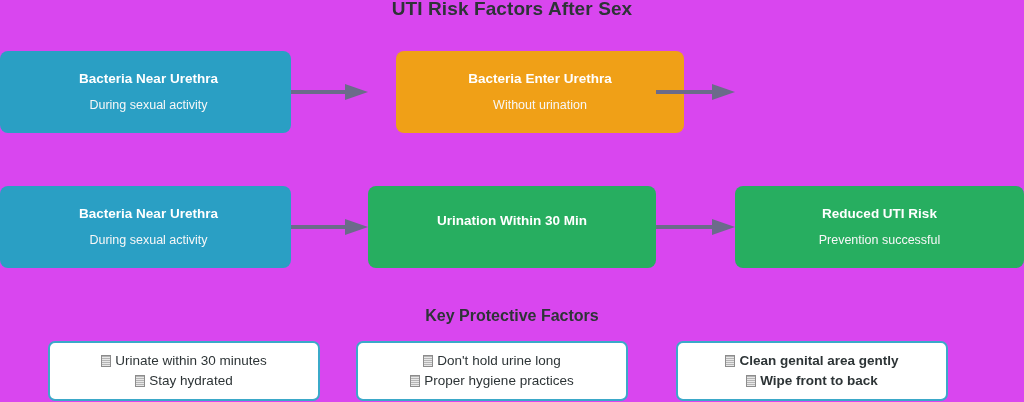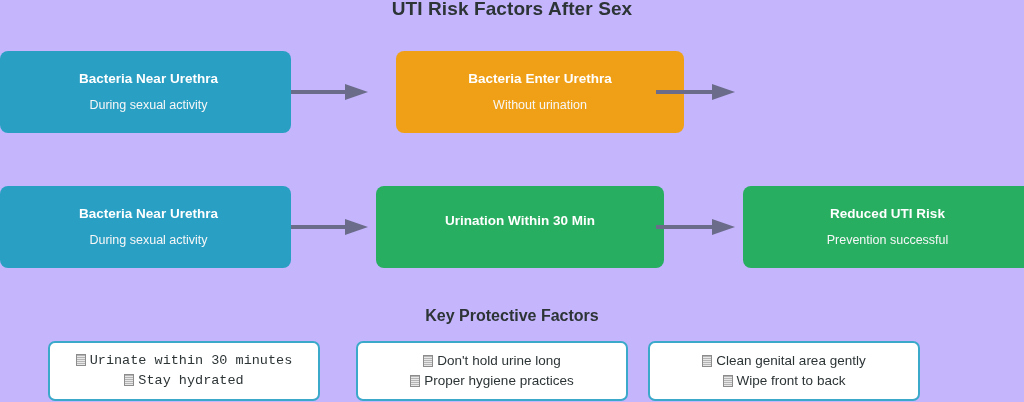--- a/index.html
+++ b/index.html
@@ -10,21 +10,21 @@
     height: 402px;
     background: #ffffff;
     font-family: "Liberation Sans", sans-serif;
     overflow: hidden;
   }
 
   #diagram {
     position: relative;
     width: 1024px;
     height: 402px;
-    background: #c4b5fd;
+    background: #d946ef;
   }
 
   
   .main-title {
     position: absolute;
     top: -2px;
     left: 0;
     width: 1024px;
     text-align: center;
     font-size: 19px;
@@ -72,21 +72,21 @@
 
   
   .col-1 { left: 0px;   width: 291px; }
   .col-2 { left: 368px; width: 288px; }
   .col-3 { left: 735px; width: 289px; }
 
   
   .n-blue   { background: #2a9fc4; padding-left: 16px; }
   .n-orange { background: #f0a017; margin-left: 28px; }
   .n-red    { background: #e74c3c; }
-  .n-green  { background: #27ae60; margin-left: 8px; }
+  .n-green  { background: #27ae60; }
 
   
   .arrow {
     position: absolute;
     top: 33px;
     height: 16px;
   }
   .arrow svg { display: block; }
   .arrow-1 { left: 291px; width: 77px; }
   .arrow-2 { left: 656px; width: 79px; }
@@ -123,23 +123,23 @@
     align-items: center;
     justify-content: center;
     text-align: center;
   }
   .factor-card .factor-line {
     font-size: 13.5px;
     color: #2d3436;
     line-height: 1.45;
     white-space: nowrap;
   }
-  .fc-1 { left: 48px;  width: 272px; font-family: Liberation Mono, monospace; }
+  .fc-1 { left: 48px;  width: 272px; }
   .fc-2 { left: 356px; width: 272px; }
-  .fc-3 { left: 648px; width: 272px; }
+  .fc-3 { left: 676px; width: 272px; font-weight: bold; }
 
   
   .tofu {
     display: inline-block;
     width: 10px;
     height: 12px;
     margin-right: 4px;
     position: relative;
     top: 1px;
     border: 1px solid #8c8c8c;

